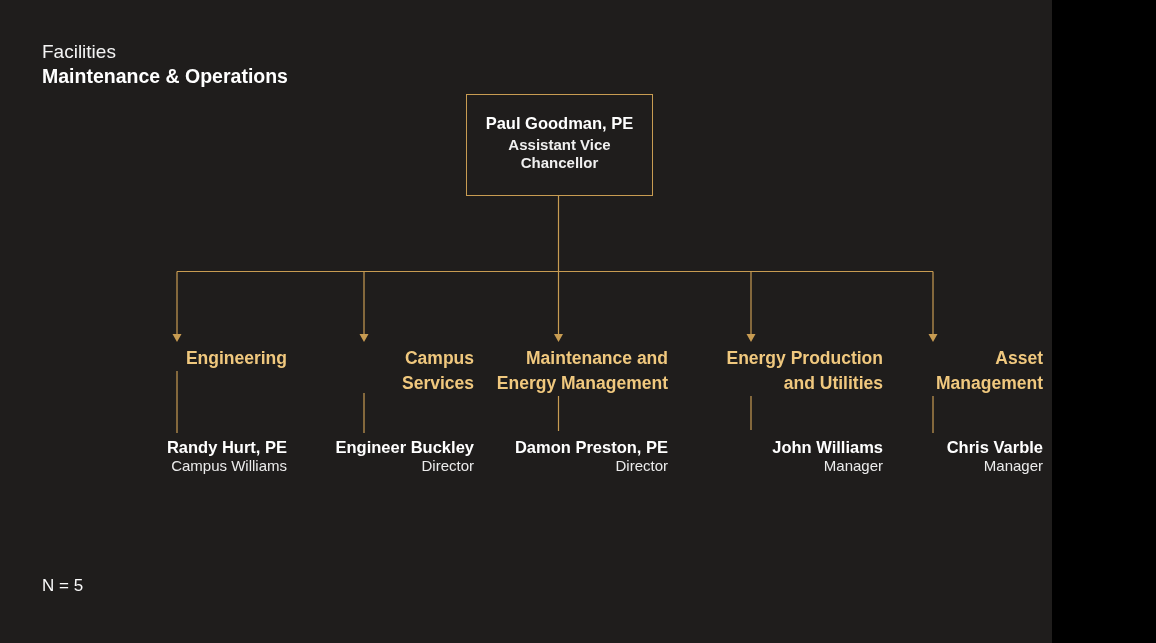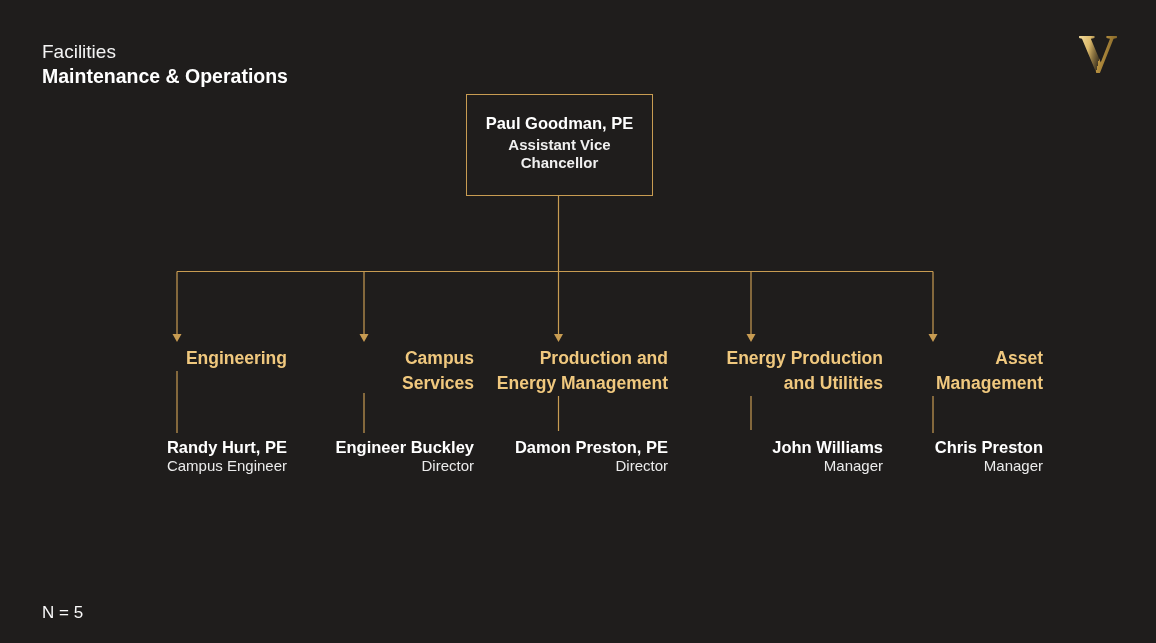--- a/index.html
+++ b/index.html
@@ -7,21 +7,21 @@
     --gold-label: #f0c87e;
     --gold-line: #c89c52;
     --text-primary: #ffffff;
     --text-secondary: #ebebeb;
   }
   * { margin: 0; padding: 0; box-sizing: border-box; }
   html, body { background: #000; }
   body { font-family: "Liberation Sans", "DejaVu Sans", sans-serif; }
   .canvas {
     position: relative;
-    width: 1156px;
+    width: 1052px;
     height: 643px;
     background: var(--background);
     overflow: hidden;
   }
   .header {
     position: absolute;
     left: 42px;
     top: 40px;
     color: var(--text-primary);
     line-height: 24px;
@@ -85,21 +85,21 @@
     white-space: nowrap;
   }
   .person-role {
     font-size: 15px;
     font-weight: 400;
     color: var(--text-secondary);
   }
   .footer-count {
     position: absolute;
     left: 42px;
-    top: 603px;
+    top: 576px;
     font-size: 17px;
     font-weight: 500;
     color: #fafafa;
   }
 </style>
 </head>
 <body>
 
 <div class="canvas">
 
@@ -150,55 +150,55 @@
       <polygon points="554,334 563,334 558.5,342"></polygon>
       <polygon points="746.5,334 755.5,334 751,342"></polygon>
       <polygon points="928.5,334 937.5,334 933,342"></polygon>
     </g>
   </svg>
 
   <div class="dept-col" style="left:67px">
     <div class="dept-label">Engineering</div>
     <div class="person">
       <div class="person-name">Randy Hurt, PE</div>
-      <div class="person-role">Campus Engineer</div>
+      <div class="person-role">Campus Williams</div>
     </div>
   </div>
 
   <div class="dept-col" style="left:254px">
     <div class="dept-label">Campus
 Services</div>
     <div class="person">
       <div class="person-name">Engineer Buckley</div>
       <div class="person-role">Director</div>
     </div>
   </div>
 
   <div class="dept-col" style="left:448px">
-    <div class="dept-label">Production and
+    <div class="dept-label">Maintenance and
 Energy Management</div>
     <div class="person">
       <div class="person-name">Damon Preston, PE</div>
       <div class="person-role">Director</div>
     </div>
   </div>
 
   <div class="dept-col" style="left:663px">
     <div class="dept-label">Energy Production
 and Utilities</div>
     <div class="person">
       <div class="person-name">John Williams</div>
       <div class="person-role">Manager</div>
     </div>
   </div>
 
   <div class="dept-col" style="left:823px">
     <div class="dept-label">Asset
 Management</div>
     <div class="person">
-      <div class="person-name">Chris Preston</div>
+      <div class="person-name">Chris Varble</div>
       <div class="person-role">Manager</div>
     </div>
   </div>
 
   <div class="footer-count">N = 5</div>
 
 </div>
 
 </body></html>

